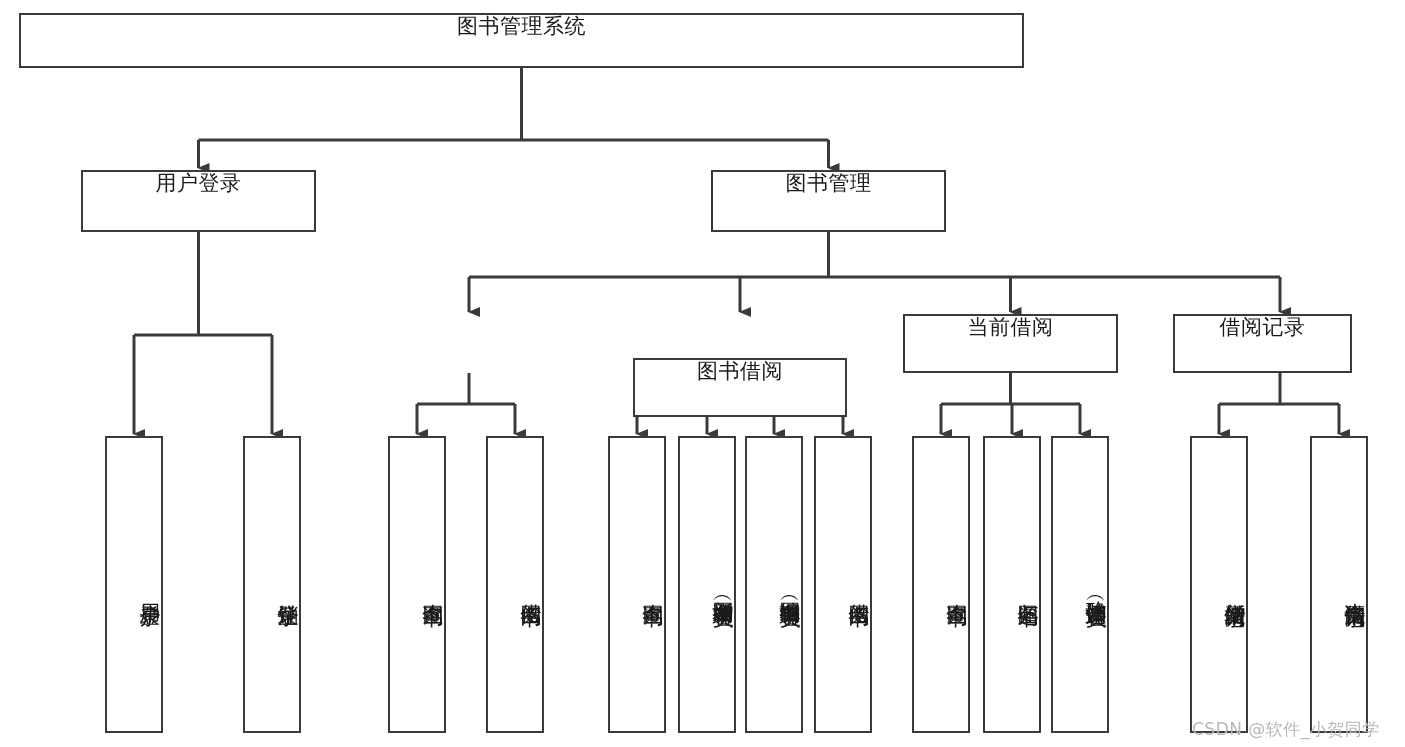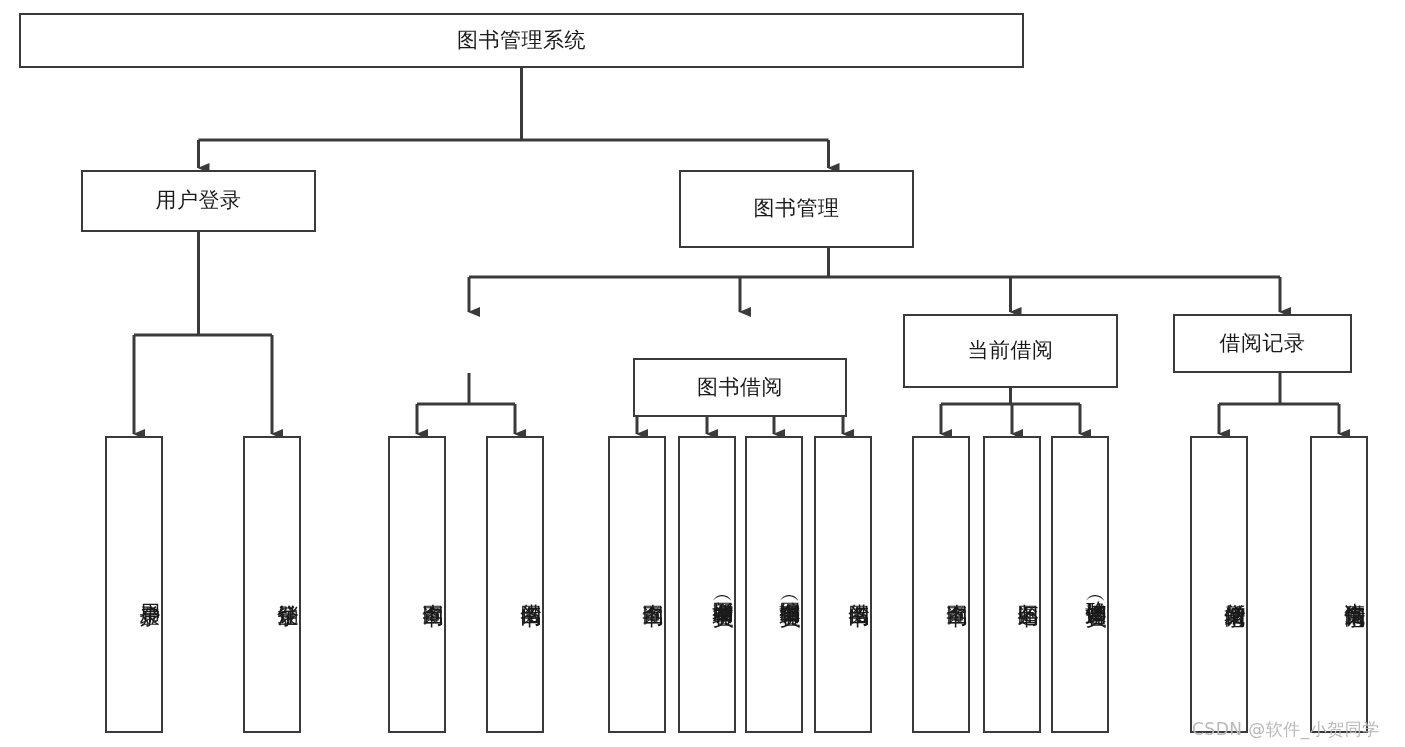--- a/index.html
+++ b/index.html
@@ -25,21 +25,21 @@
     width: 1405px;
     height: 747px;
   }
   .node {
     position: absolute;
     box-sizing: border-box;
     border: 2px solid #3a3a3a;
     background: #ffffff;
     color: #1a1a1a;
     display: flex;
-    align-items: center;
+    align-items: flex-start;
     justify-content: center;
     text-align: center;
   }
   .node-h {
     font-size: 21px;
     line-height: 1.1;
     letter-spacing: 0.5px;
     white-space: nowrap;
   }
   .node-v {
@@ -114,28 +114,28 @@
       </g>
   </svg>
 
   <div class="node node-h" id="node-root" style="left: 19px; top: 13px; width: 1005px; height: 55px;">
     <span>图书管理系统</span>
   </div>
 
   <div class="node node-h" id="node-l2-0" style="left: 81px; top: 170px; width: 235px; height: 62px;">
     <span>用户登录</span>
   </div>
-  <div class="node node-h" id="node-l2-1" style="left: 679px; top: 170px; width: 235px; height: 78px;">
+  <div class="node node-h" id="node-l2-1" style="left: 711px; top: 170px; width: 235px; height: 62px;">
     <span>图书管理</span>
   </div>
 
   <div class="node node-h" id="node-l3-1" style="left: 633px; top: 314px; width: 214px; height: 59px; margin-top: 44px;">
     <span>图书借阅</span>
   </div>
-  <div class="node node-h" id="node-l3-2" style="left: 903px; top: 314px; width: 215px; height: 74px;">
+  <div class="node node-h" id="node-l3-2" style="left: 903px; top: 314px; width: 215px; height: 59px;">
     <span>当前借阅</span>
   </div>
   <div class="node node-h" id="node-l3-3" style="left: 1173px; top: 314px; width: 179px; height: 59px;">
     <span>借阅记录</span>
   </div>
 
   <div class="node node-v" id="node-l4-0" style="left: 105px; top: 436px; width: 58px; height: 297px;">
     <span>用户登录</span>
   </div>
   <div class="node node-v" id="node-l4-1" style="left: 243px; top: 436px; width: 58px; height: 297px;">

